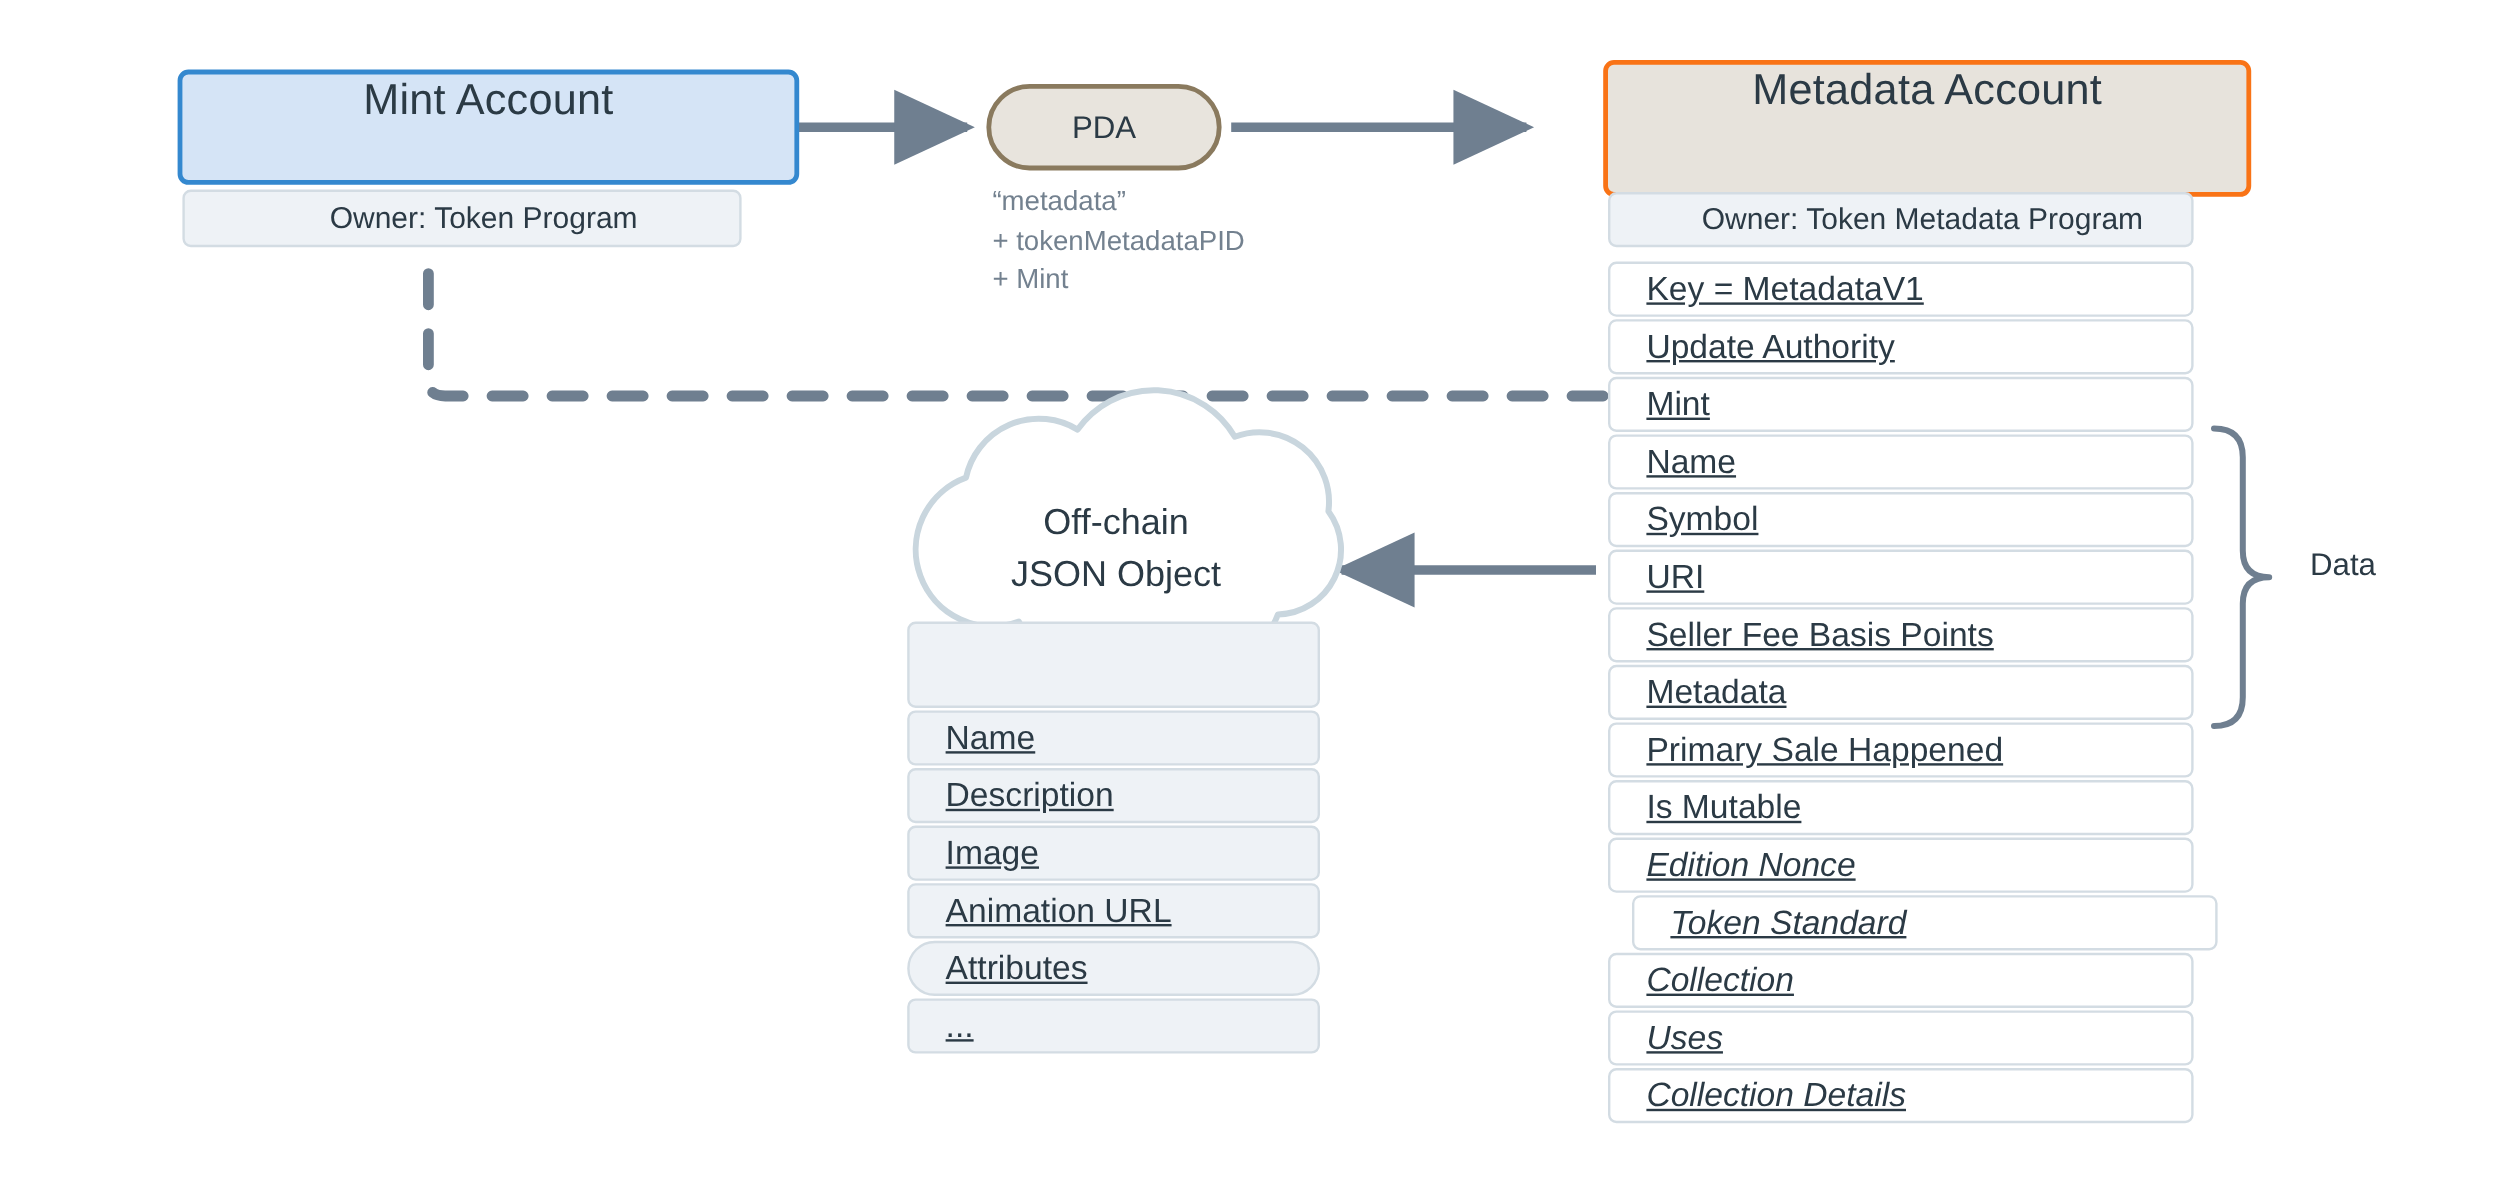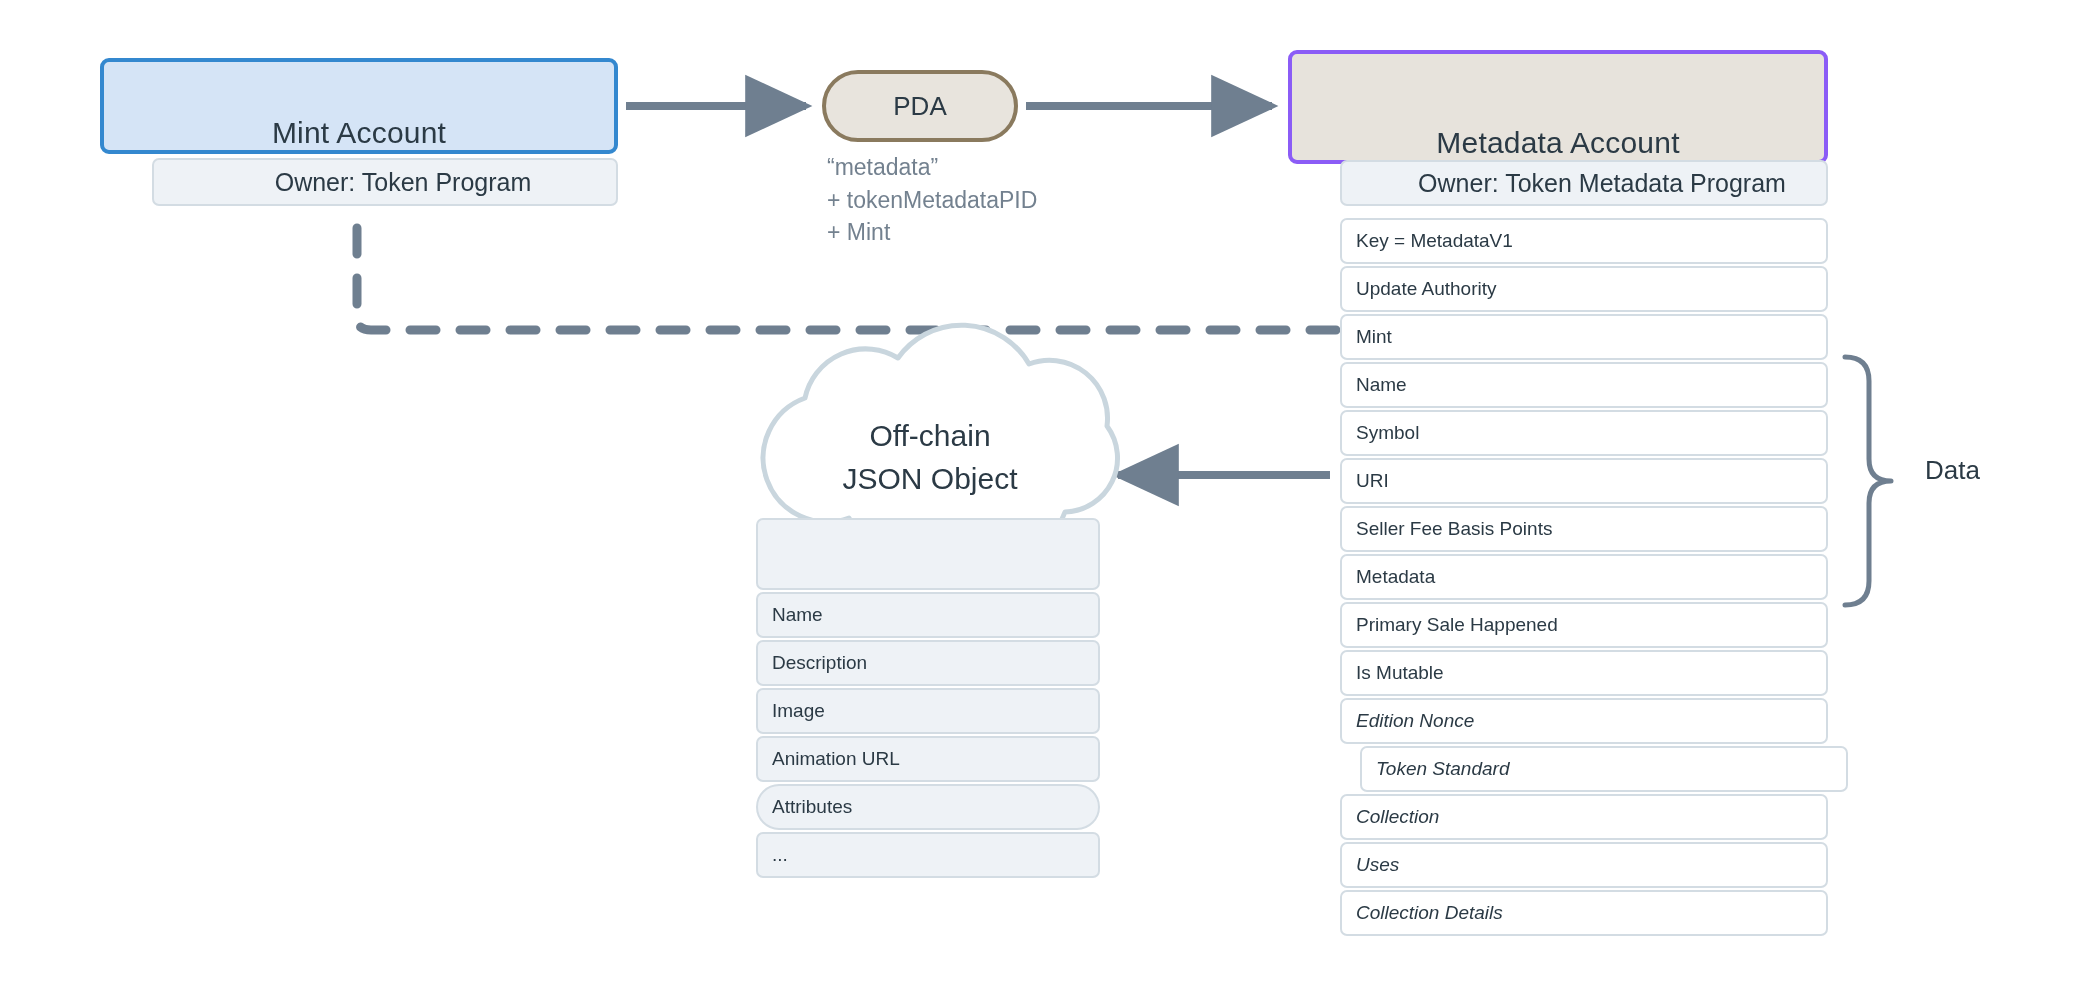--- a/index.html
+++ b/index.html
@@ -19,43 +19,44 @@
   #canvas {
     position: absolute;
     inset: 0;
   }
 
   
   .node-header {
     position: absolute;
     box-sizing: border-box;
     display: flex;
-    align-items: flex-end;
+    align-items: flex-start;
     justify-content: center;
     border-radius: 9px;
-    font-size: 30px;
+    font-size: 36px;
     letter-spacing: .2px;
+    margin-left: 48px;
   }
 
   .mint-header {
     left: 100px;
     top: 58px;
     width: 518px;
     height: 96px;
     background: #d5e4f6;
     border: 4px solid #3488cf;
   }
 
   .meta-header {
     left: 1288px;
     top: 50px;
     width: 540px;
     height: 114px;
     background: #e7e3dc;
-    border: 4px solid #8b5cf6;
+    border: 4px solid #f97316;
   }
 
   .pda-pill {
     position: absolute;
     left: 822px;
     top: 70px;
     width: 196px;
     height: 72px;
     box-sizing: border-box;
     display: flex;
@@ -93,22 +94,23 @@
     height: 46px;
   }
 
   
   .field-row {
     position: absolute;
     box-sizing: border-box;
     display: flex;
     align-items: center;
     border-radius: 7px;
-    font-size: 19px;
-    padding-left: 14px;
+    font-size: 28px;
+    padding-left: 30px;
+    text-decoration: underline;
   }
 
   .meta-row {
     left: 1340px;
     width: 488px;
     height: 46px;
     background: #ffffff;
     border: 2px solid #d3dce3;
   }
   .meta-row.optional {

